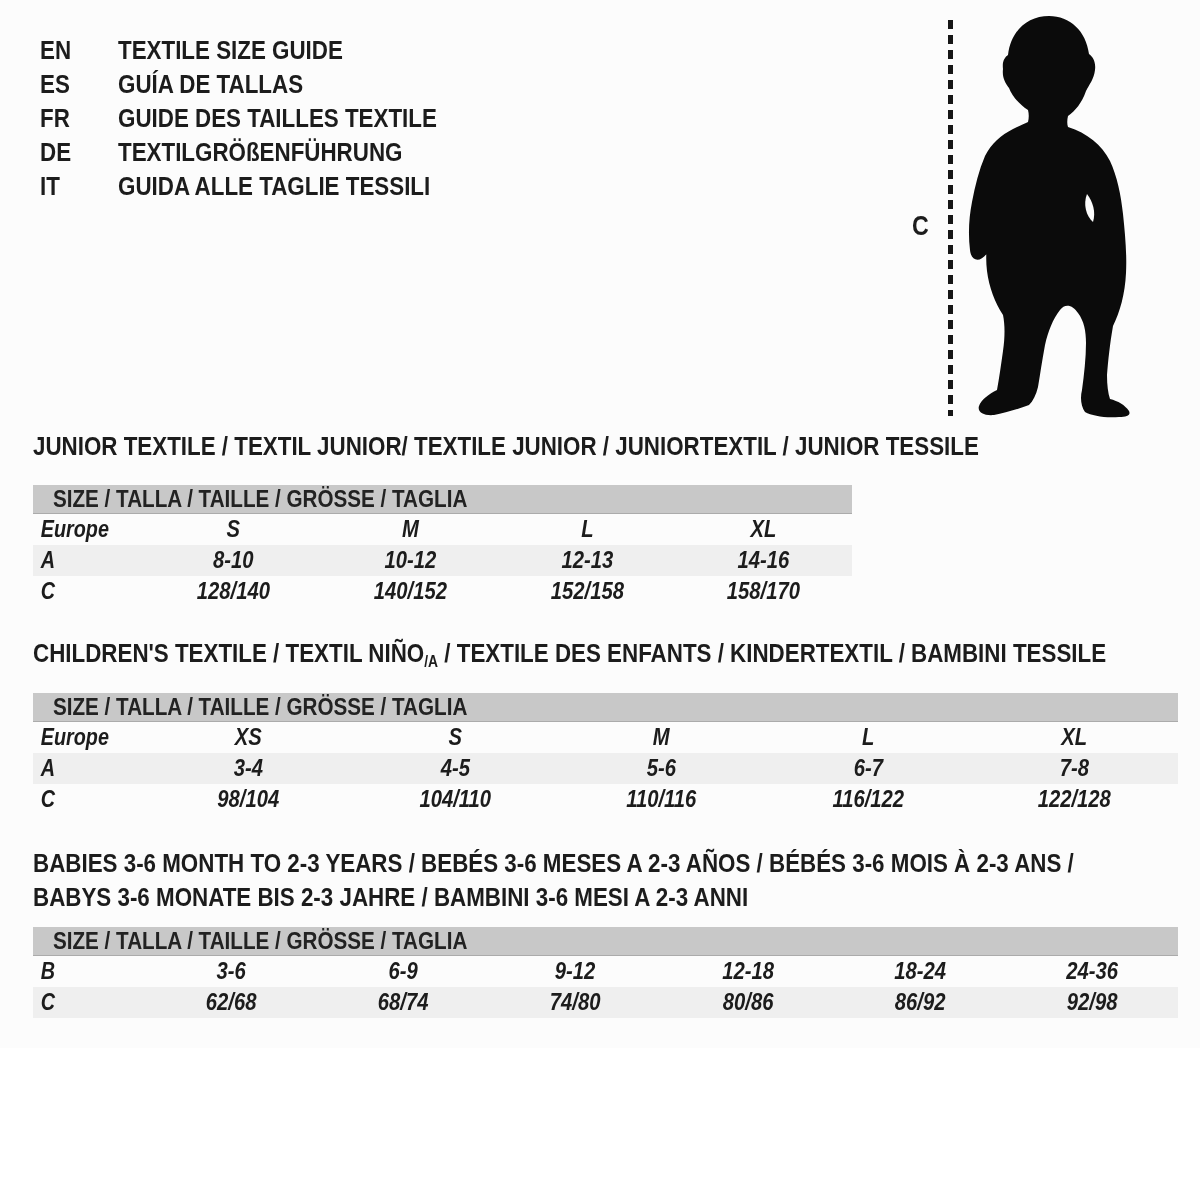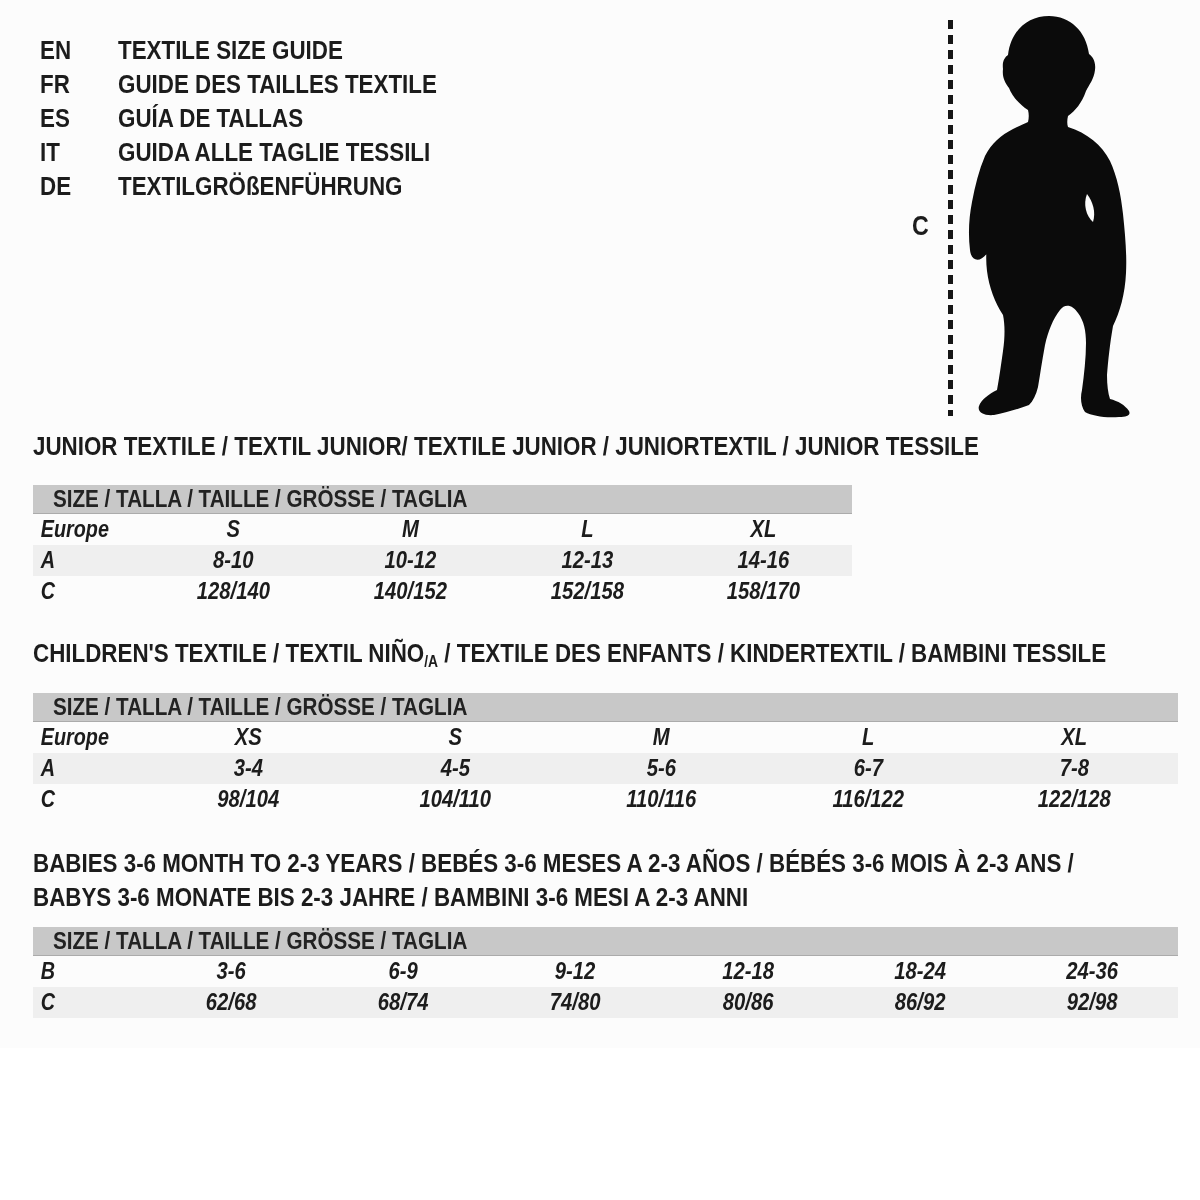--- a/index.html
+++ b/index.html
@@ -54,34 +54,34 @@
 <body>
 
 <div class="page">
 
   <div class="langs">
     <div class="lang-row">
       <span class="lang-code cond">EN</span>
       <span class="lang-title cond">TEXTILE SIZE GUIDE</span>
     </div>
     <div class="lang-row">
+      <span class="lang-code cond">ES</span>
+      <span class="lang-title cond">GUÍA DE TALLAS</span>
+    </div>
+    <div class="lang-row">
       <span class="lang-code cond">FR</span>
       <span class="lang-title cond">GUIDE DES TAILLES TEXTILE</span>
     </div>
     <div class="lang-row">
-      <span class="lang-code cond">ES</span>
-      <span class="lang-title cond">GUÍA DE TALLAS</span>
+      <span class="lang-code cond">DE</span>
+      <span class="lang-title cond">TEXTILGRÖßENFÜHRUNG</span>
     </div>
     <div class="lang-row">
       <span class="lang-code cond">IT</span>
       <span class="lang-title cond">GUIDA ALLE TAGLIE TESSILI</span>
-    </div>
-    <div class="lang-row">
-      <span class="lang-code cond">DE</span>
-      <span class="lang-title cond">TEXTILGRÖßENFÜHRUNG</span>
     </div>
   </div>
 
   <div class="measure-line"></div>
   <span class="measure-label cond">C</span>
   <svg class="silhouette" width="170" height="405" viewBox="0 0 170 405" aria-hidden="true">
     <path fill="#0b0b0b" d="
       M 83 2
       C 104 2 120 17 123 40
       C 127 43 130 48 129 56

